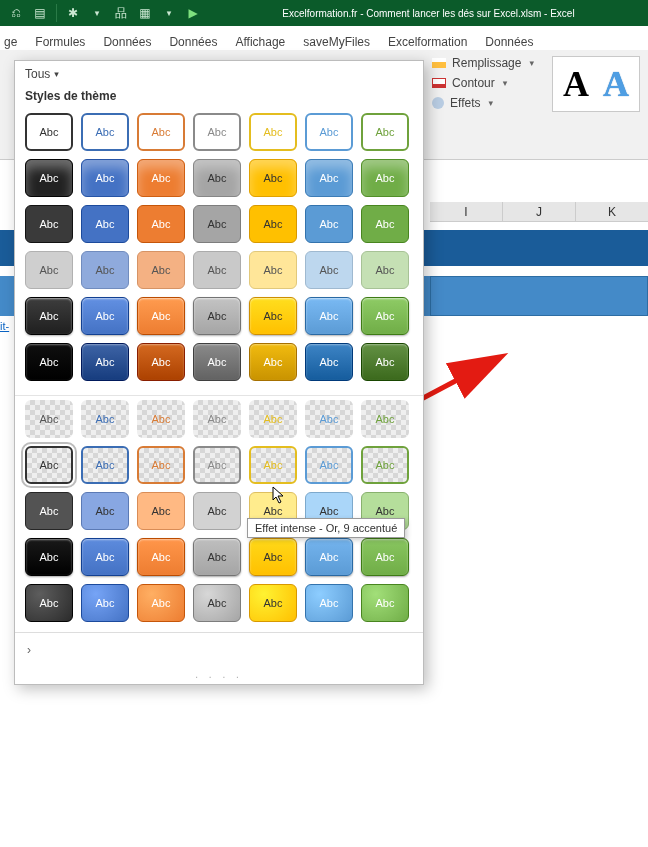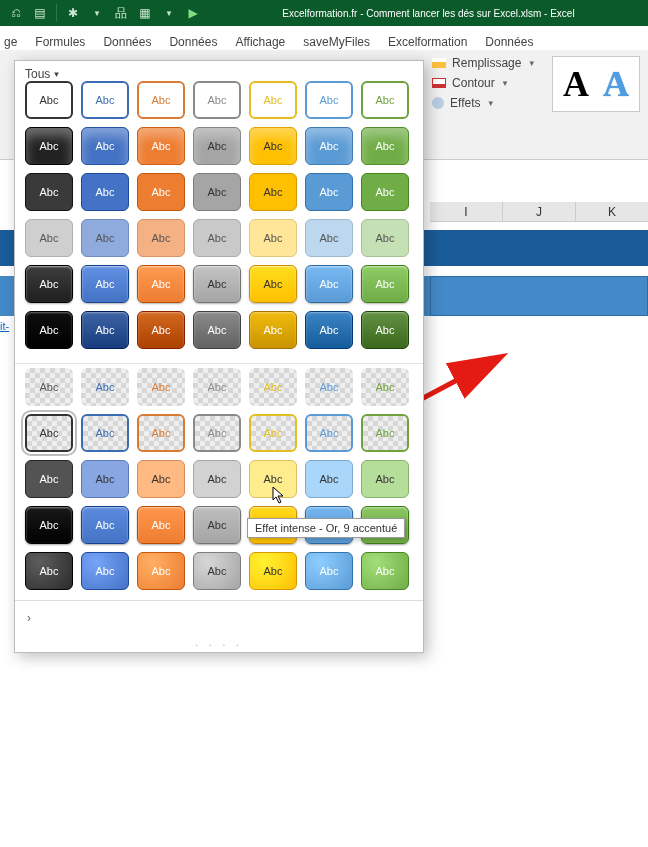--- a/index.html
+++ b/index.html
@@ -167,20 +167,21 @@
 </div>
 
 <div class="gallery">
   <div class="gallery-head">
     <div class="tous">
       <span>Tous</span>
       <span style="font-size:9px;">▾</span>
     </div>
   </div>
 
+  <div class="section-title">Styles de thème</div>
   <div class="swatch-grid" id="theme-grid">
       <div class="sw" style="background:#fff;border:2px solid #333;color:#333;">
         <span class="lbl">Abc</span>
       </div>
       <div class="sw" style="background:#fff;border:2px solid #3b6db4;color:#3b6db4;">
         <span class="lbl">Abc</span>
       </div>
       <div class="sw" style="background:#fff;border:2px solid #d87b35;color:#d87b35;">
         <span class="lbl">Abc</span>
       </div>

